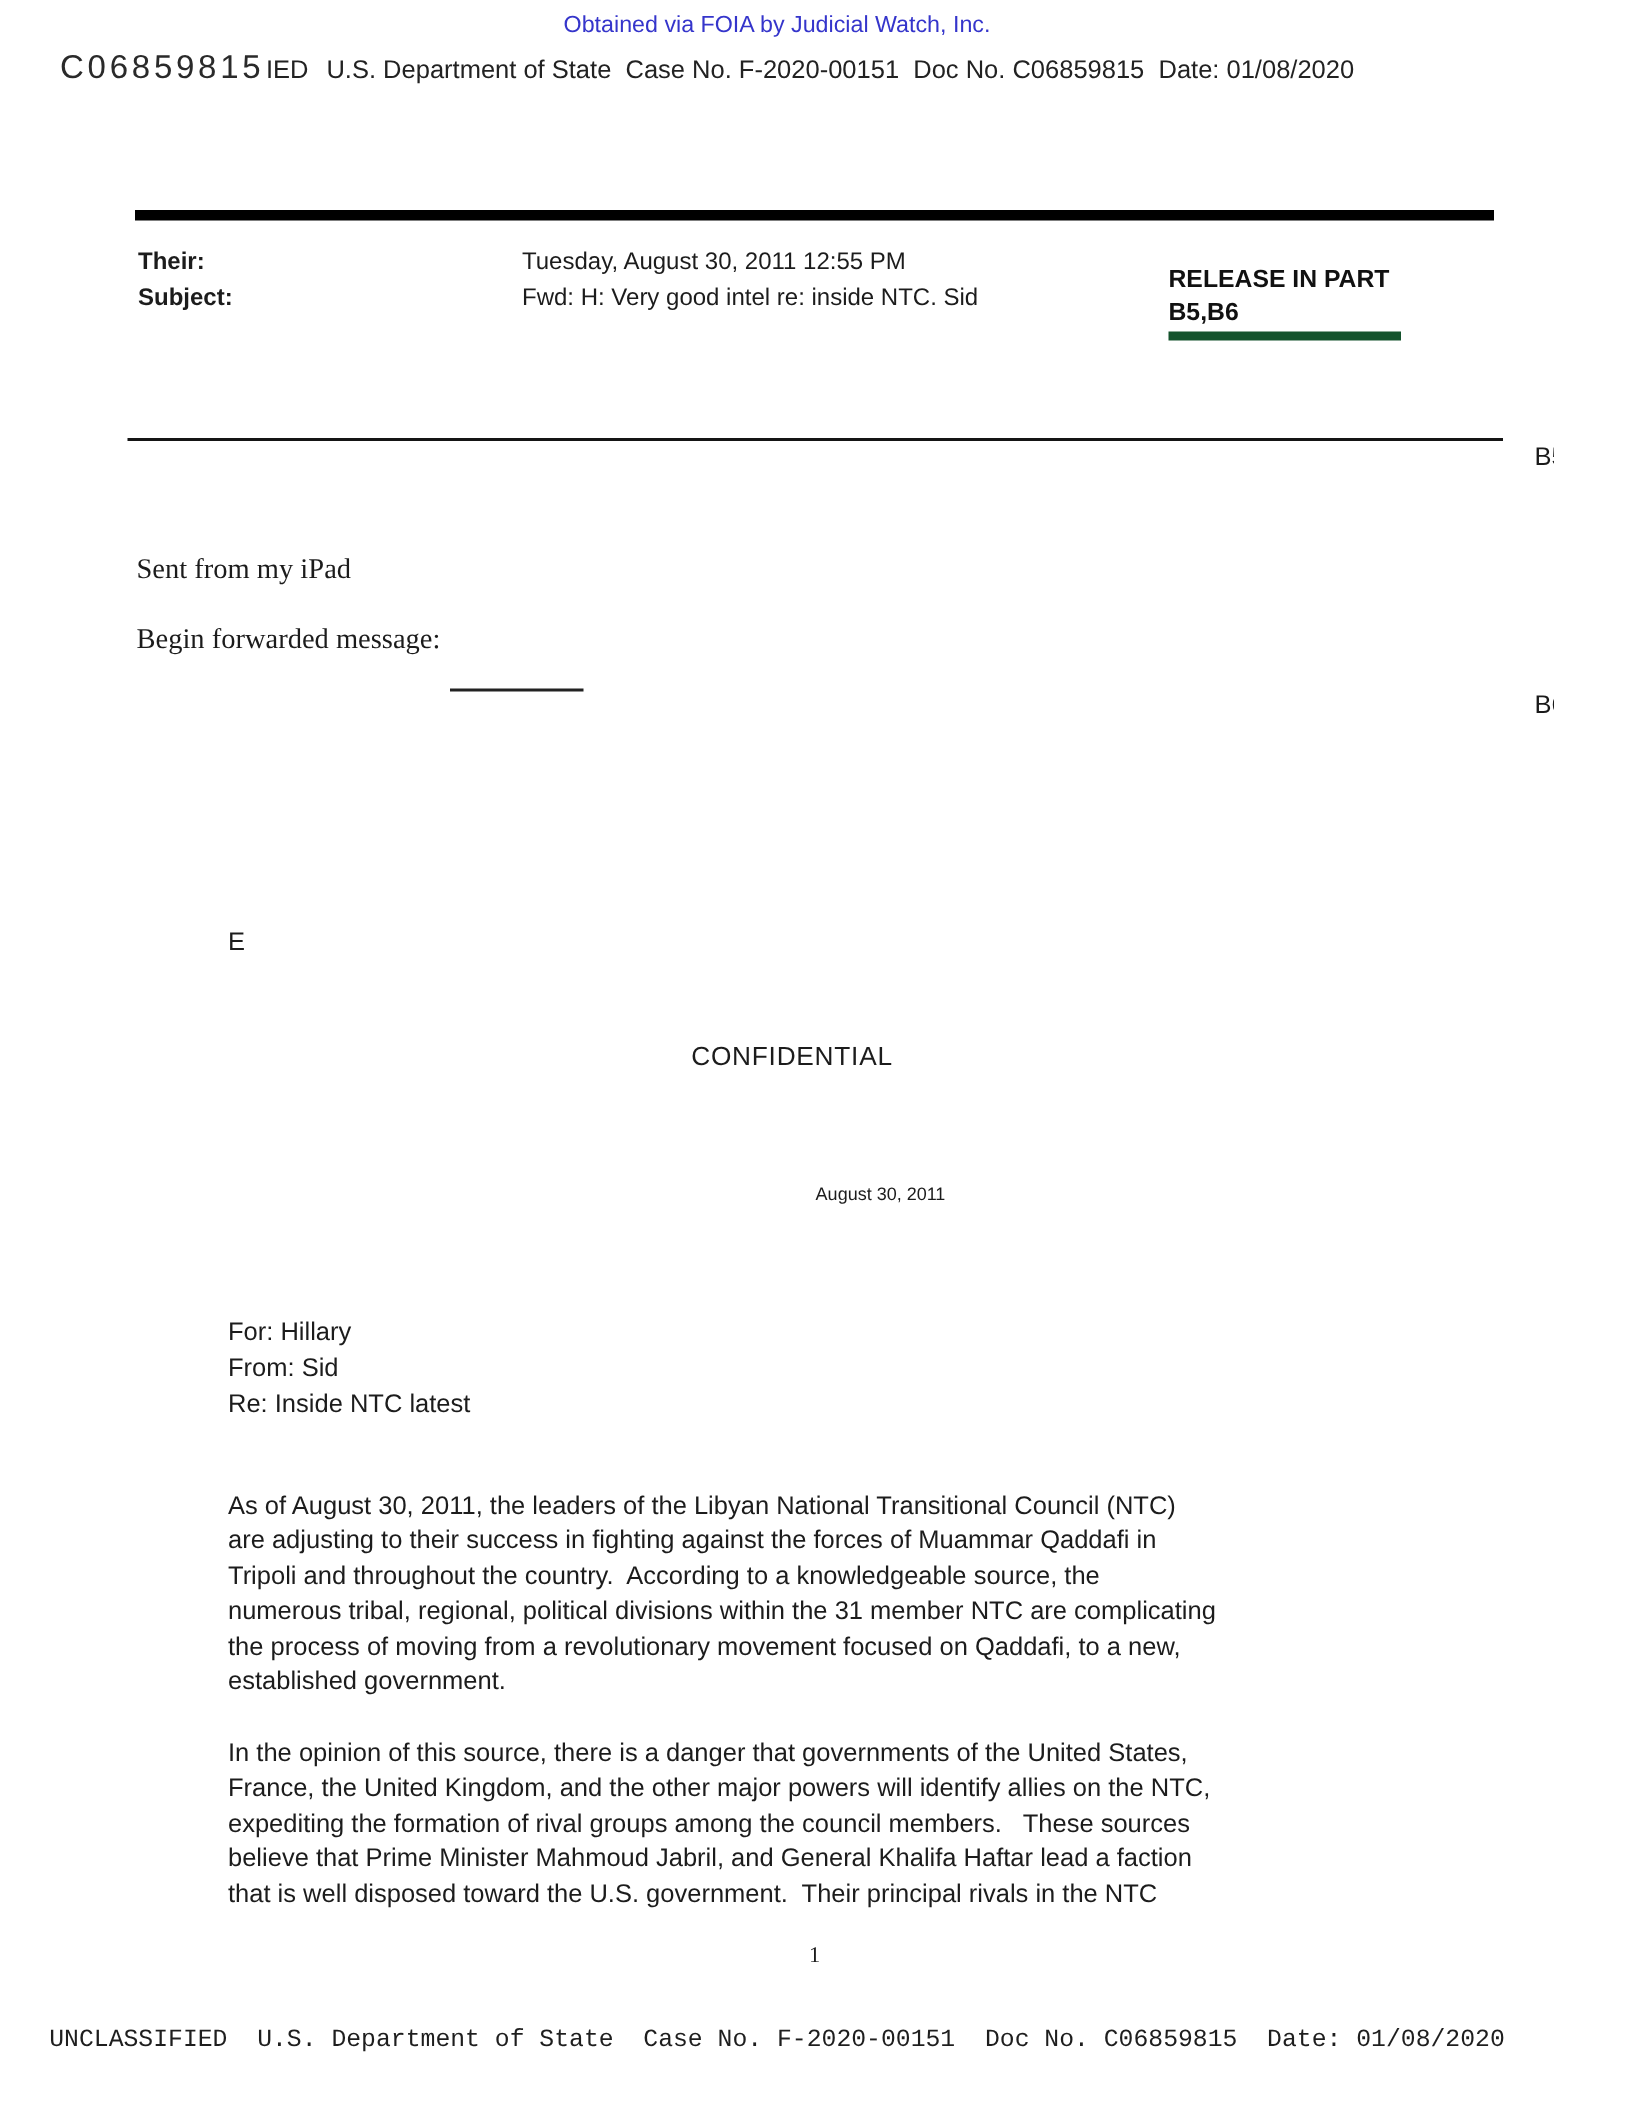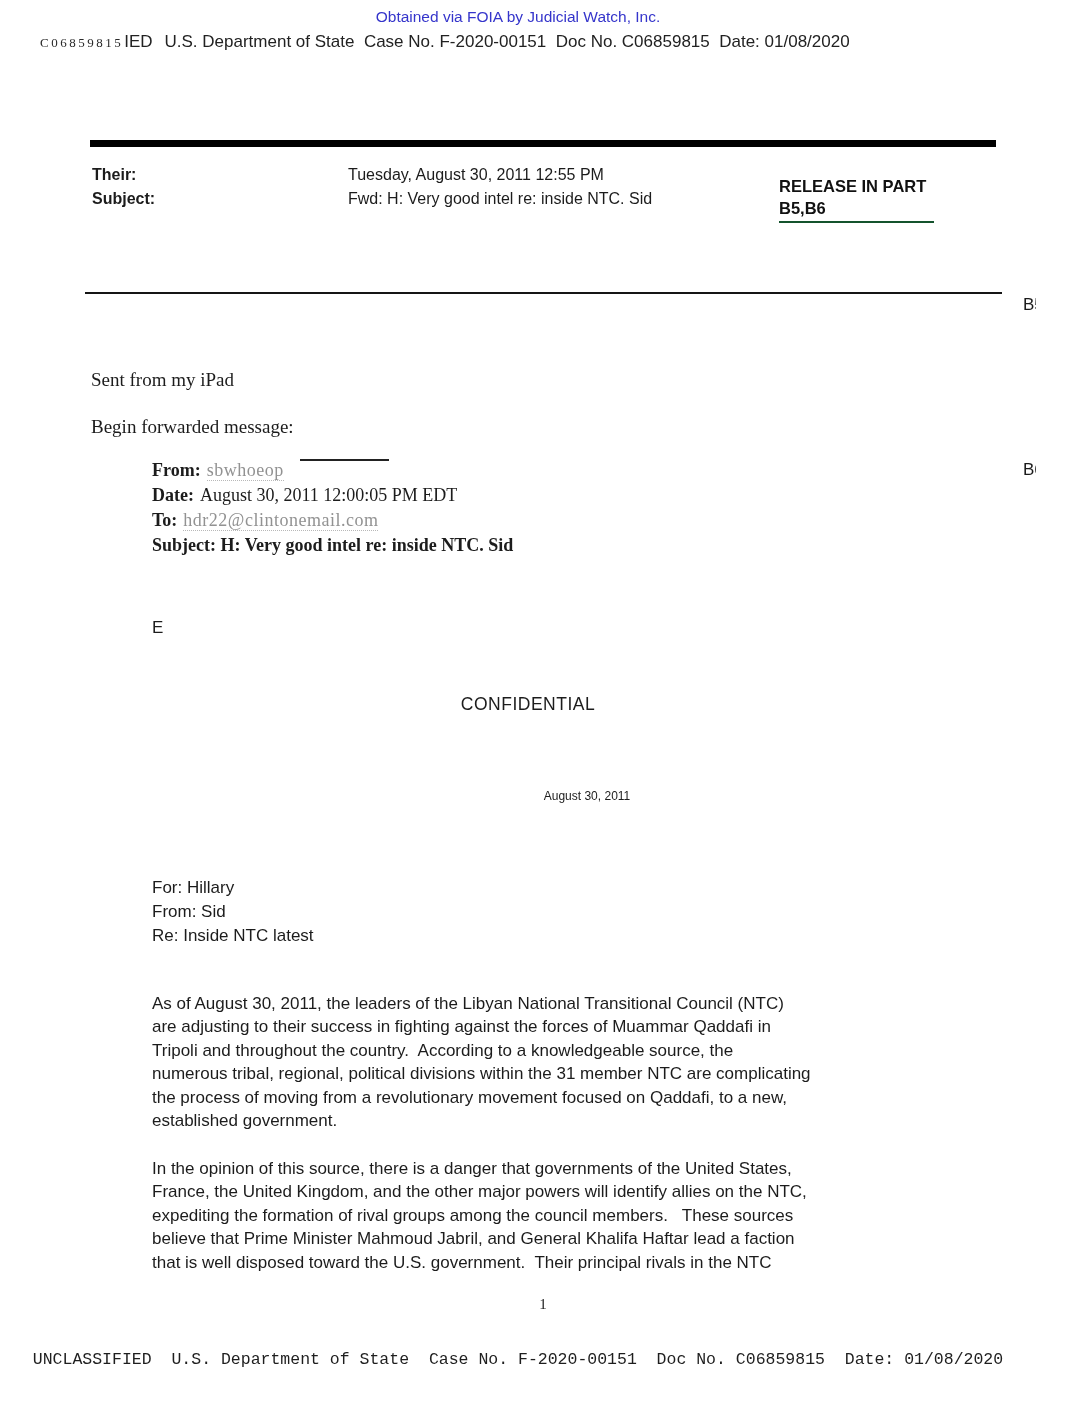--- a/index.html
+++ b/index.html
@@ -17,39 +17,39 @@
 
   .foia-banner {
     top: 8px; left: 0; width: 100%;
     text-align: center;
     font-size: 15.5px;
     color: var(--foia-blue, #3535cb);
   }
 
   .stamp-line { top: 32px; left: 40px; white-space: nowrap; }
   .doc-stamp {
-    font-family: Liberation Serif, serif;
-    font-size: 13px;
+    font-family: Liberation Sans, sans-serif;
+    font-size: 22px;
     letter-spacing: 2.5px;
     color: #2a2a2a;
   }
   .stamp-tail { font-size: 17px; color: #222; margin-left: 1px; }
   .case-line  { font-size: 17px; color: #222; margin-left: 12px; }
 
   .top-bar {
     top: 140px; left: 90px;
     width: 906px; height: 7px;
     background: #000;
   }
 
   .email-header { top: 163px; left: 92px; font-size: 16px; line-height: 23.5px; }
   .email-header .lbl { display: inline-block; width: 256px; font-weight: bold; }
 
   .release-stamp { top: 175px; left: 779px; font-weight: bold; font-size: 16.5px; line-height: 22px; color: #111; }
-  .release-code  { display: block; width: 155px; border-bottom: 2px solid #14532d; padding-bottom: 2px; }
+  .release-code  { display: block; width: 155px; border-bottom: 6px solid #14532d; padding-bottom: 2px; }
 
   .thin-rule { top: 292px; left: 85px; width: 917px; height: 0; border-top: 2px solid #151515; }
 
   .code-b5 { top: 295px; left: 1023px; font-size: 17px; color: #1a1a1a; }
   .code-b6 { top: 460px; left: 1023px; font-size: 17px; color: #1a1a1a; }
 
   .serif { font-family: "Liberation Serif", serif; }
   .sent-from  { top: 369px; left: 91px; font-size: 19px; }
   .begin-fwd  { top: 416px; left: 91px; font-size: 19px; }
 
@@ -103,26 +103,20 @@
   <div class="abs thin-rule"></div>
 
   <div class="abs code-b5">B5</div>
   <div class="abs code-b6">B6</div>
 
   <div class="abs sent-from serif">Sent from my iPad</div>
   <div class="abs begin-fwd serif">Begin forwarded message:</div>
 
   <div class="abs redact-overline"></div>
 
-  <div class="abs fwd-header serif">
-    <div><span class="b">From:</span><span class="val redacted-light">sbwhoeop</span></div>
-    <div><span class="b">Date:</span><span class="val">August 30, 2011 12:00:05 PM EDT</span></div>
-    <div><span class="b">To:</span><span class="val redacted-light">hdr22@clintonemail.com</span></div>
-    <div class="b">Subject: H: Very good intel re: inside NTC. Sid</div>
-  </div>
 
   <div class="abs e-marker">E</div>
 
   <div class="abs confidential">CONFIDENTIAL</div>
 
   <div class="abs memo-date">August 30, 2011</div>
 
   <div class="abs memo-header prewrap">For: Hillary
 From: Sid
 Re: Inside NTC latest</div>

